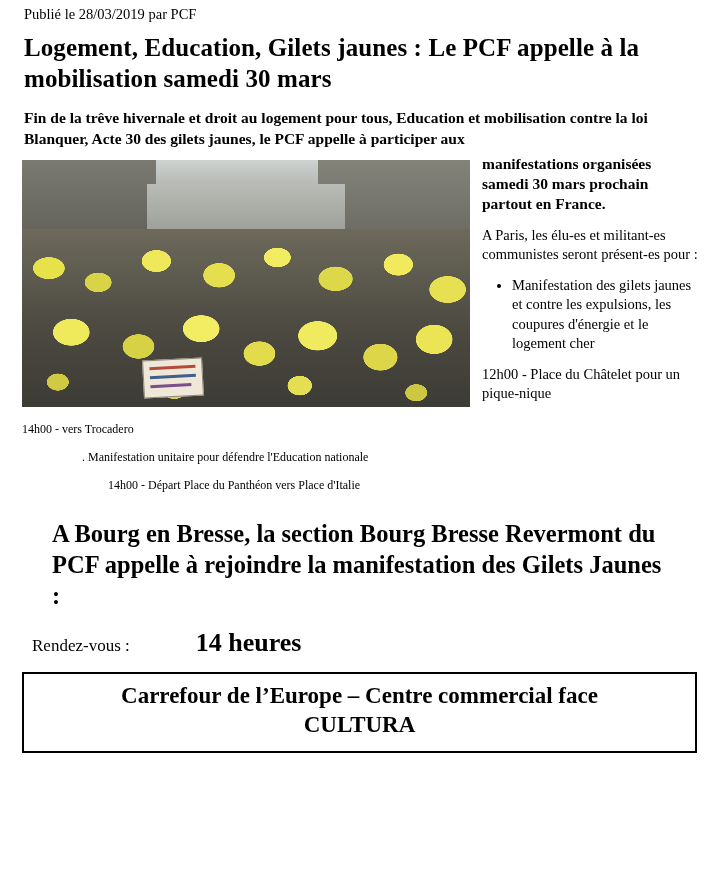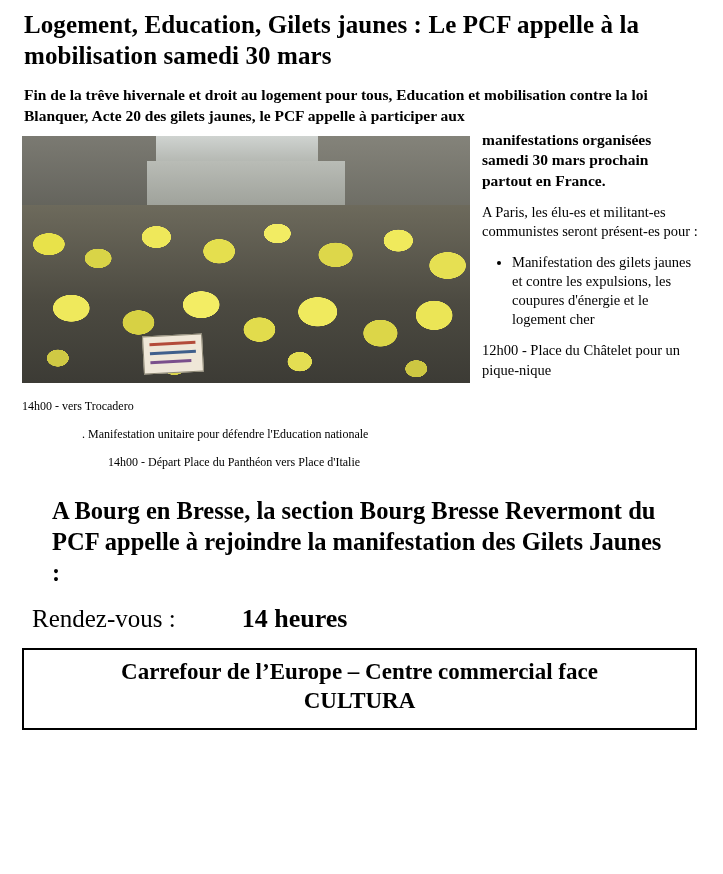--- a/index.html
+++ b/index.html
@@ -150,21 +150,21 @@
     font-weight: bold;
     line-height: 1.26;
     margin: 26px 30px 16px 30px;
   }
   .rdv-row {
     display: flex;
     align-items: baseline;
     margin: 16px 0 14px 10px;
   }
   .rdv-label {
-    font-size: 25px;
+    font-size: 17px;
   }
   .rdv-value {
     font-size: 26px;
     font-weight: bold;
     margin-left: 66px;
   }
   .venue-box {
     border: 2px solid #000;
     margin: 14px 4px 0 0;
     padding: 8px 10px 12px 10px;
@@ -179,24 +179,25 @@
     font-size: 23px;
     font-weight: bold;
     line-height: 1.25;
   }
 </style>
 </head>
 <body>
 
 <div class="page">
 
+  <div class="meta">Publié le 28/03/2019 par PCF</div>
 
   <h1 class="headline">Logement, Education, Gilets jaunes : Le PCF appelle à la mobilisation samedi 30 mars</h1>
 
-  <div class="lede">Fin de la trêve hivernale et droit au logement pour tous, Education et mobilisation contre la loi Blanquer, Acte 20 des gilets jaunes, le PCF appelle à participer aux</div>
+  <div class="lede">Fin de la trêve hivernale et droit au logement pour tous, Education et mobilisation contre la loi Blanquer, Acte 30 des gilets jaunes, le PCF appelle à participer aux</div>
 
   <div class="floatwrap">
 
     <div class="photo">
       <div class="sky"></div>
       <div class="bldg-l"></div>
       <div class="bldg-r"></div>
       <div class="street"></div>
       <div class="crowd"></div>
       <div class="sign">

